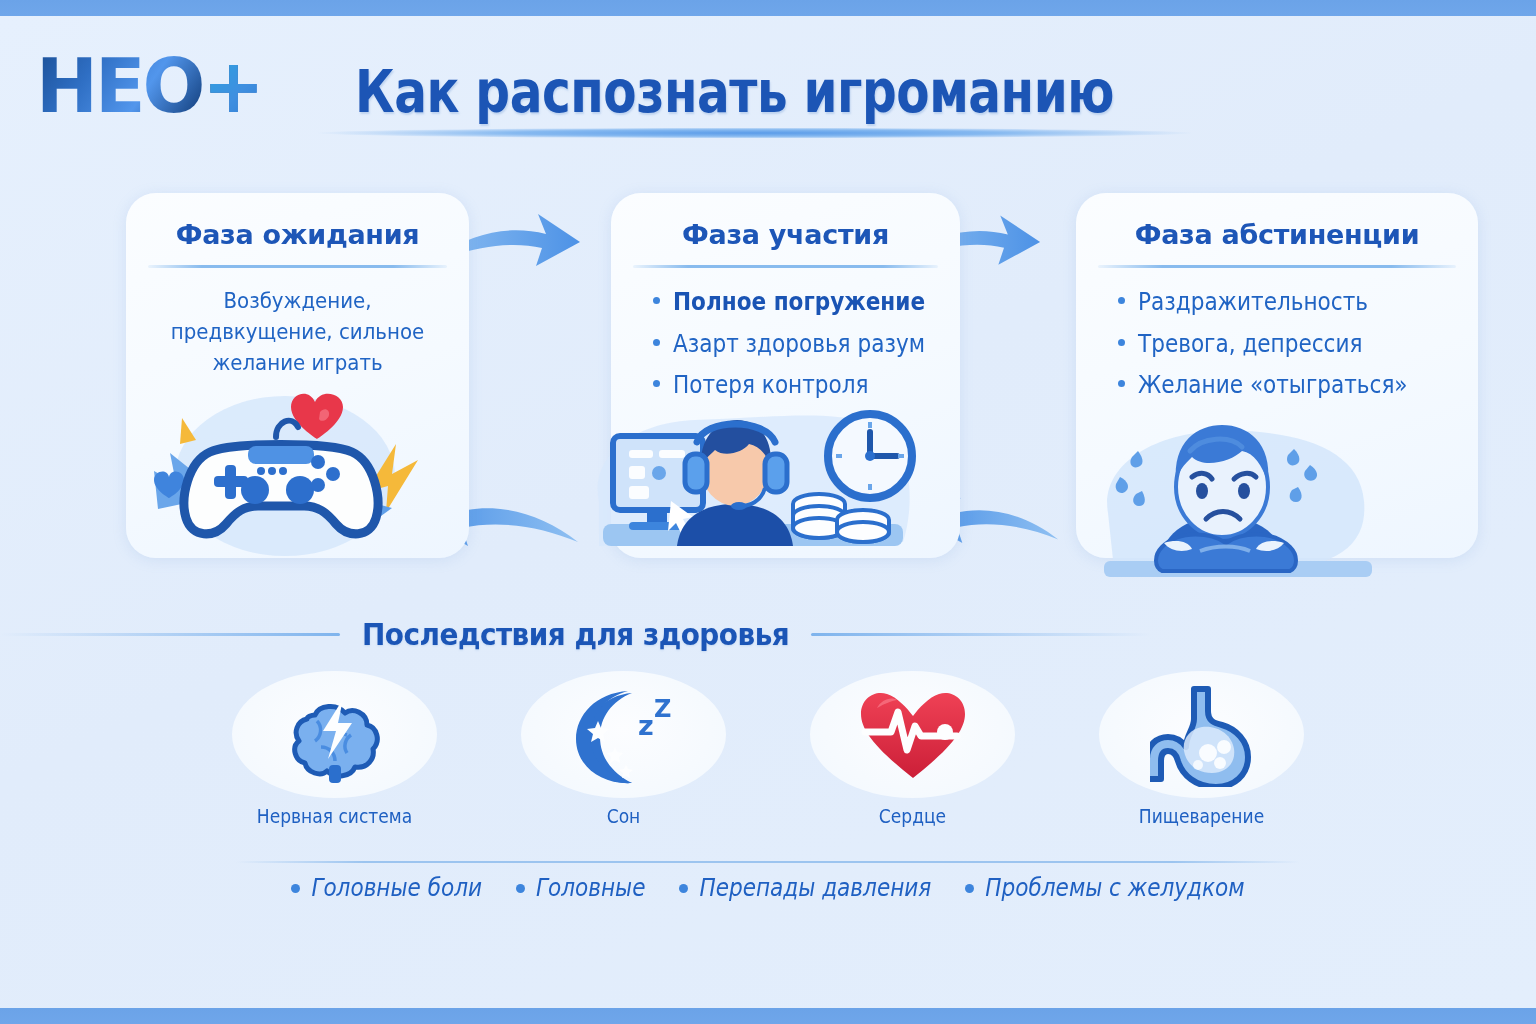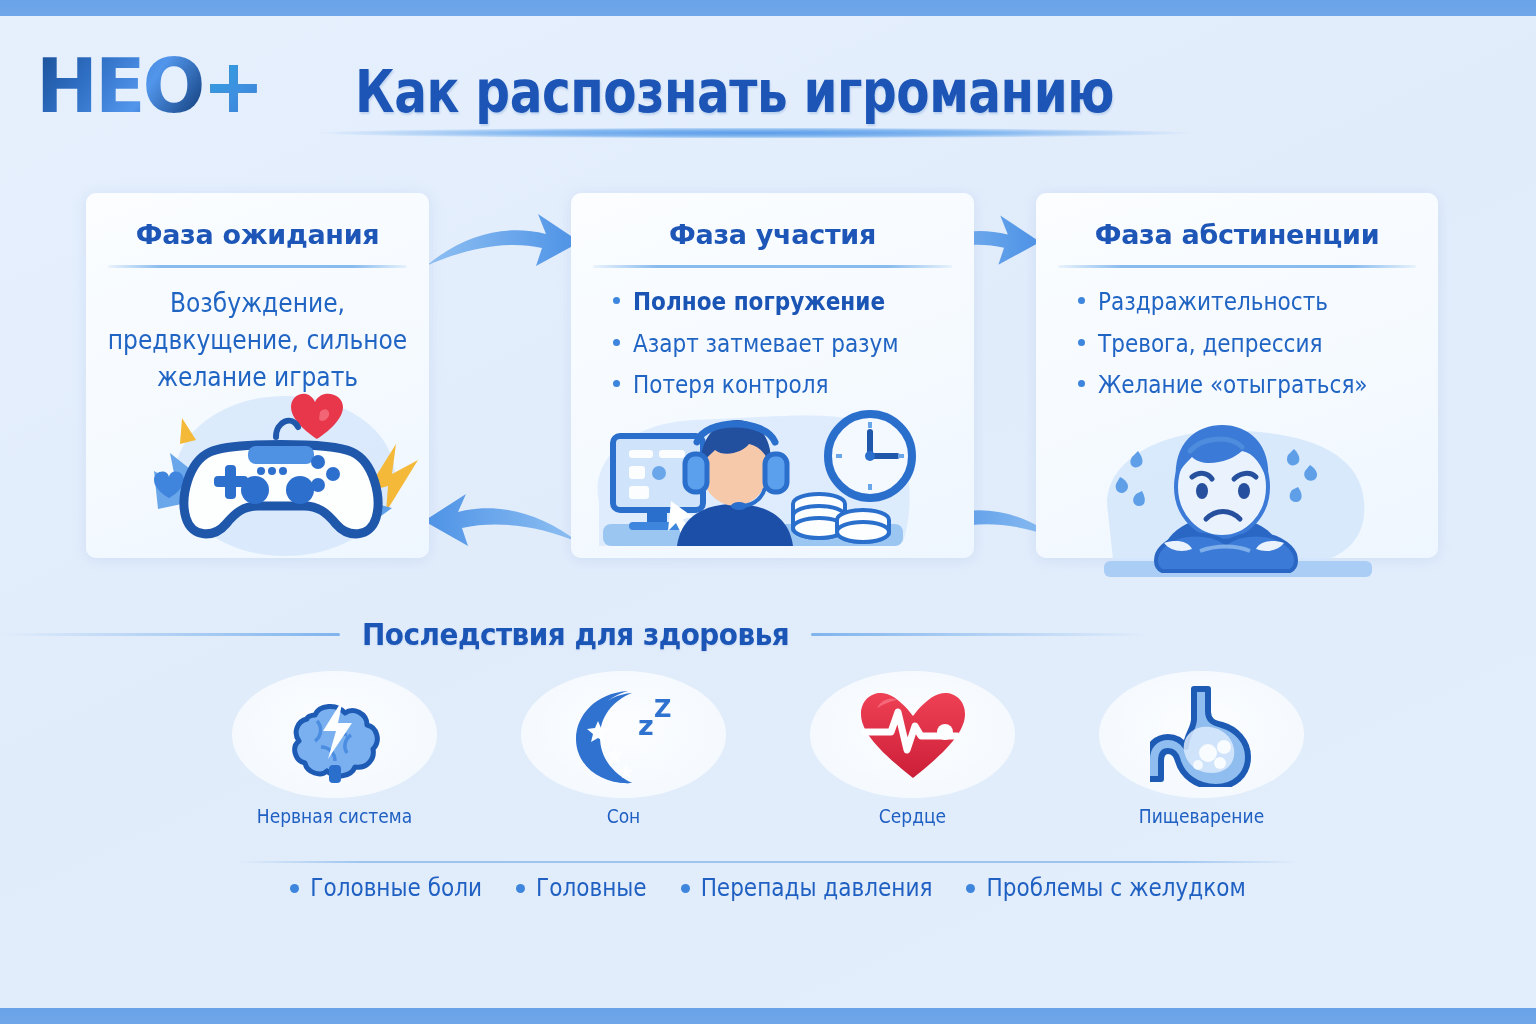--- a/index.html
+++ b/index.html
@@ -47,39 +47,40 @@
     position:absolute; left:315px; top:112px; width:880px; height:10px;
     background:radial-gradient(ellipse 50% 60% at 50% 50%,#5b9ce9 0%,#86b9f0 55%,rgba(190,218,246,0) 100%);
     border-radius:50%;
   }
 
   
   .cards { position:absolute; left:0; top:0; width:1536px; height:560px; }
   .card {
     position:absolute; top:177px; height:365px;
     background:linear-gradient(160deg,#fbfdff 0%,#f5faff 55%,#eef6ff 100%);
-    border-radius:10px;
+    border-radius:30px;
     box-shadow:0 2px 14px rgba(120,160,215,.18);
+    margin-left:40px;
   }
   .card.c0 { left:86px;  width:343px; }
-  .card.c1 { left:571px; width:403px; }
+  .card.c1 { left:571px; width:349px; }
   .card.c2 { left:1036px;width:402px; }
 
   .card-title {
     text-align:center; color:#1d56b7; font-weight:bold; font-size:27px;
     margin-top:26px; font-family:"DejaVu Sans", sans-serif;
     letter-spacing:-0.3px;
   }
   .card-rule {
     height:3px; margin:15px 22px 0 22px; border-radius:2px;
     background:linear-gradient(90deg,rgba(150,195,240,.15),#88bbee 18%,#88bbee 82%,rgba(150,195,240,.15));
   }
   .card-body { margin-top:17px; padding:0 20px; }
   .card-para {
-    text-align:center; color:#2064c4; font-size:26px; line-height:1.42;
+    text-align:center; color:#2064c4; font-size:22px; line-height:1.42;
     font-family:"DejaVu Sans Condensed","DejaVu Sans", sans-serif;
   }
   .card-list { list-style:none; padding-left:16px; }
   .card-list li {
     color:#2064c4; font-size:24px; line-height:1.48; margin-bottom:6px;
     position:relative; padding-left:26px;
     font-family:"DejaVu Sans Condensed","DejaVu Sans", sans-serif;
   }
   .card-list li.strong { font-weight:bold; color:#1a54b4; }
   .card-list li::before {
@@ -135,20 +136,21 @@
     background:linear-gradient(90deg,rgba(160,200,240,0),#9cc4ef 12%,#9cc4ef 88%,rgba(160,200,240,0));
   }
   .symptoms {
     position:absolute; left:0; top:858px; width:1536px;
     display:flex; justify-content:center; gap:34px;
   }
   .sym {
     display:flex; align-items:center; gap:11px;
     color:#1f60c2; font-size:24px;
     font-family:"DejaVu Sans Condensed","DejaVu Sans", sans-serif;
+    font-style:italic;
   }
   .sym .dot { width:9px; height:9px; border-radius:50%; background:#3d85dd; flex:none; }
 </style>
 </head>
 <body>
 
 <div class="frame-bar top"></div>
 <div class="frame-bar bottom"></div>
 
 <div class="canvas">
@@ -213,21 +215,21 @@
         <div class="card-para">Возбуждение, предвкущение, сильное желание играть</div>
       </div>
     </div>
 
     <div class="card c1">
       <div class="card-title">Фаза участия</div>
       <div class="card-rule"></div>
       <div class="card-body">
         <ul class="card-list">
           <li class="strong">Полное погружение</li>
-          <li>Азарт затмевает разум</li>
+          <li>Азарт здоровья разум</li>
           <li>Потеря контроля</li>
         </ul>
       </div>
     </div>
 
     <div class="card c2">
       <div class="card-title">Фаза абстиненции</div>
       <div class="card-rule"></div>
       <div class="card-body">
         <ul class="card-list">

